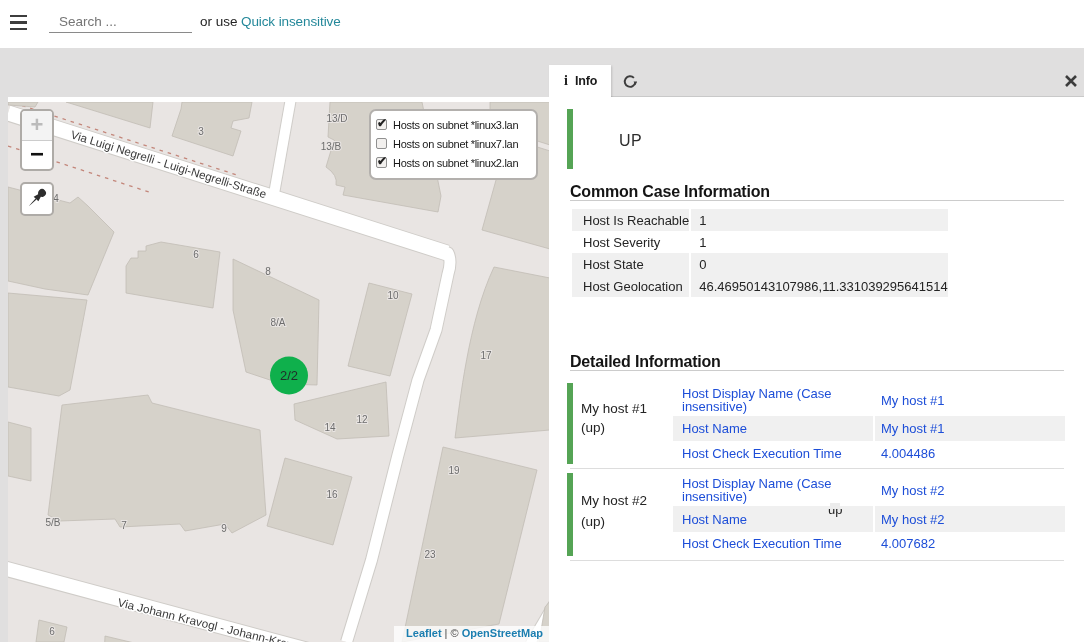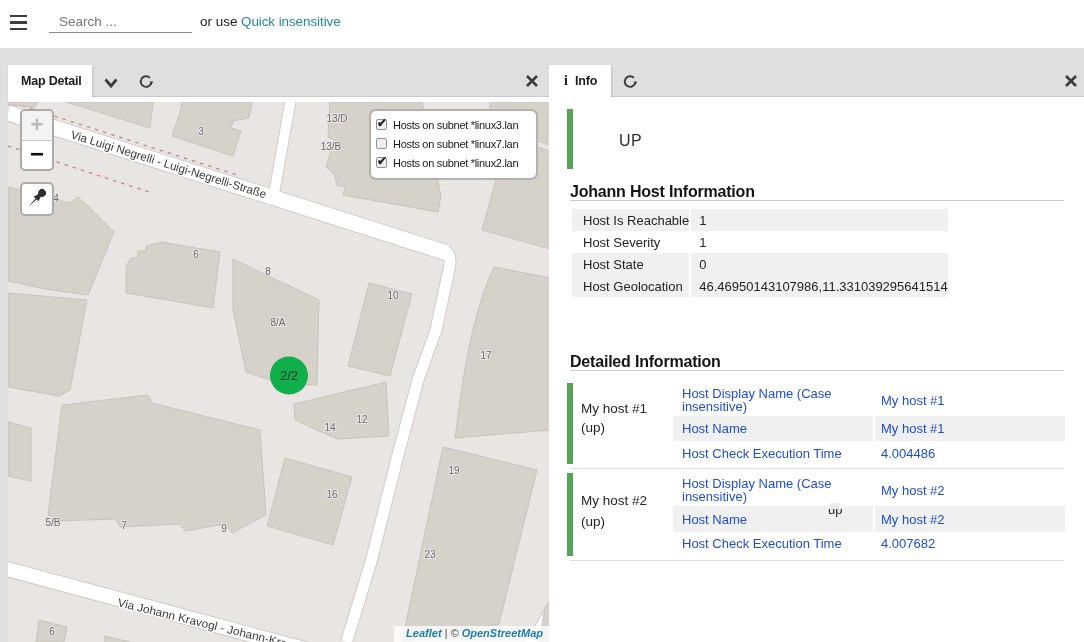--- a/index.html
+++ b/index.html
@@ -48,35 +48,20 @@
         <div style="top:0"></div>
         <div style="top:6.4px"></div>
         <div style="top:12.8px"></div>
       </div>
     <span id="search-ph">Search ...</span>
     <div id="search-line"></div>
     <span id="oruse">or use</span>
     <span id="quicknav">Quick insensitive</span>
   </div>
 
-  <div class="panel-tabbar" id="ltabbar">
-    <div class="tab" id="ltab">
-        <span class="tab-title" style="position:absolute;left:13px;top:9px;">Map Detail</span>
-      </div>
-    <svg class="tbicon" style="left:92px;top:11px;" width="22" height="15" viewBox="0 0 22 15">
-        <path d="M5.5 3.5 L11 10 L16.5 3.5" fill="none" stroke="#3d3d3d" stroke-width="2.8"></path>
-      </svg>
-    <svg class="tbicon" style="left:131px;top:10px;" width="14" height="14" viewBox="0 0 14 14">
-        <path d="M10.9,2.9 A5.3,5.3 0 1 0 12.3,7.4" fill="none" stroke="#3d3d3d" stroke-width="1.9"></path>
-        <path d="M10.6,6.6 L14.2,6.6 L12.4,10.2 Z" fill="#3d3d3d"></path>
-      </svg>
-    <svg class="tbicon xclose" style="left:514px;" width="20" height="20" viewBox="0 0 20 20">
-        <path d="M5 5 L15 15 M15 5 L5 15" stroke="#3c3c3c" stroke-width="2.6"></path>
-      </svg>
-  </div>
 
   <div class="panel-tabbar" id="rtabbar">
     <div class="tab" id="rtab">
       <span style="position:absolute;left:15px;top:8px;font-family:'Liberation Serif',serif;font-weight:bold;font-size:14px;color:#222;">i</span>
       <span class="tab-title" style="position:absolute;left:26px;top:9px;">Info</span>
     </div>
     <svg class="tbicon" style="left:74px;top:10px;" width="14" height="14" viewBox="0 0 14 14">
         <path d="M10.9,2.9 A5.3,5.3 0 1 0 12.3,7.4" fill="none" stroke="#3d3d3d" stroke-width="1.9"></path>
         <path d="M10.6,6.6 L14.2,6.6 L12.4,10.2 Z" fill="#3d3d3d"></path>
       </svg>
@@ -183,28 +168,28 @@
         </div>
       <span style="position:absolute;left:22px;top:8px;font-size:11px;letter-spacing:-0.3px;color:#191919;">Hosts on subnet *linux3.lan</span>
       <div style="position:absolute;left:5px;top:27px;width:11px;height:11px;border:1px solid #909090;background:#f2f0ee;border-radius:2px;"></div>
       <span style="position:absolute;left:22px;top:27px;font-size:11px;letter-spacing:-0.3px;color:#191919;text-align:right;">Hosts on subnet *linux7.lan</span>
       <div style="position:absolute;left:5px;top:46px;width:11px;height:11px;border:1px solid #909090;background:#f2f0ee;border-radius:2px;">
           <span style="position:absolute;left:0px;top:-4px;font-size:12px;font-weight:bold;color:#222;">✔</span>
         </div>
       <span style="position:absolute;left:22px;top:46px;font-size:11px;letter-spacing:-0.3px;color:#191919;">Hosts on subnet *linux2.lan</span>
     </div>
     
-    <div style="position:absolute;right:0;bottom:0;height:15px;background:rgba(255,255,255,0.78);padding:0 6px 16px 12px;font-size:11px;line-height:14px;font-weight:bold;font-style:italic;"><span style="color:#1b7eb0">Leaflet</span><span style="color:#4a4a4a;font-weight:normal;"> | © </span><span style="color:#1b7eb0">OpenStreetMap</span></div>
+    <div style="position:absolute;right:0;bottom:0;height:15px;background:rgba(255,255,255,0.78);padding:0 6px 16px 12px;font-size:11px;line-height:14px;font-weight:bold;"><span style="color:#1b7eb0">Leaflet</span><span style="color:#4a4a4a;font-weight:normal;"> | © </span><span style="color:#1b7eb0">OpenStreetMap</span></div>
   </div>
 
   <div id="rcontent">
     <div id="hoststate">
         <span>UP</span>
       </div>
-    <div class="h3" style="top:86px;height:18px;">Johann Host Information</div>
+    <div class="h3" style="top:86px;height:18px;">Common Case Information</div>
     <table class="data" style="top:112px;">
       <tbody>
       <tr class="even">
             <td style="padding-left:11px;">Host Is Reachable</td>
             <td style="padding-left:8px;">1</td>
           </tr>
       <tr class="odd">
             <td style="padding-left:11px;">Host Severity</td>
             <td style="padding-left:8px;">1</td>
           </tr>

